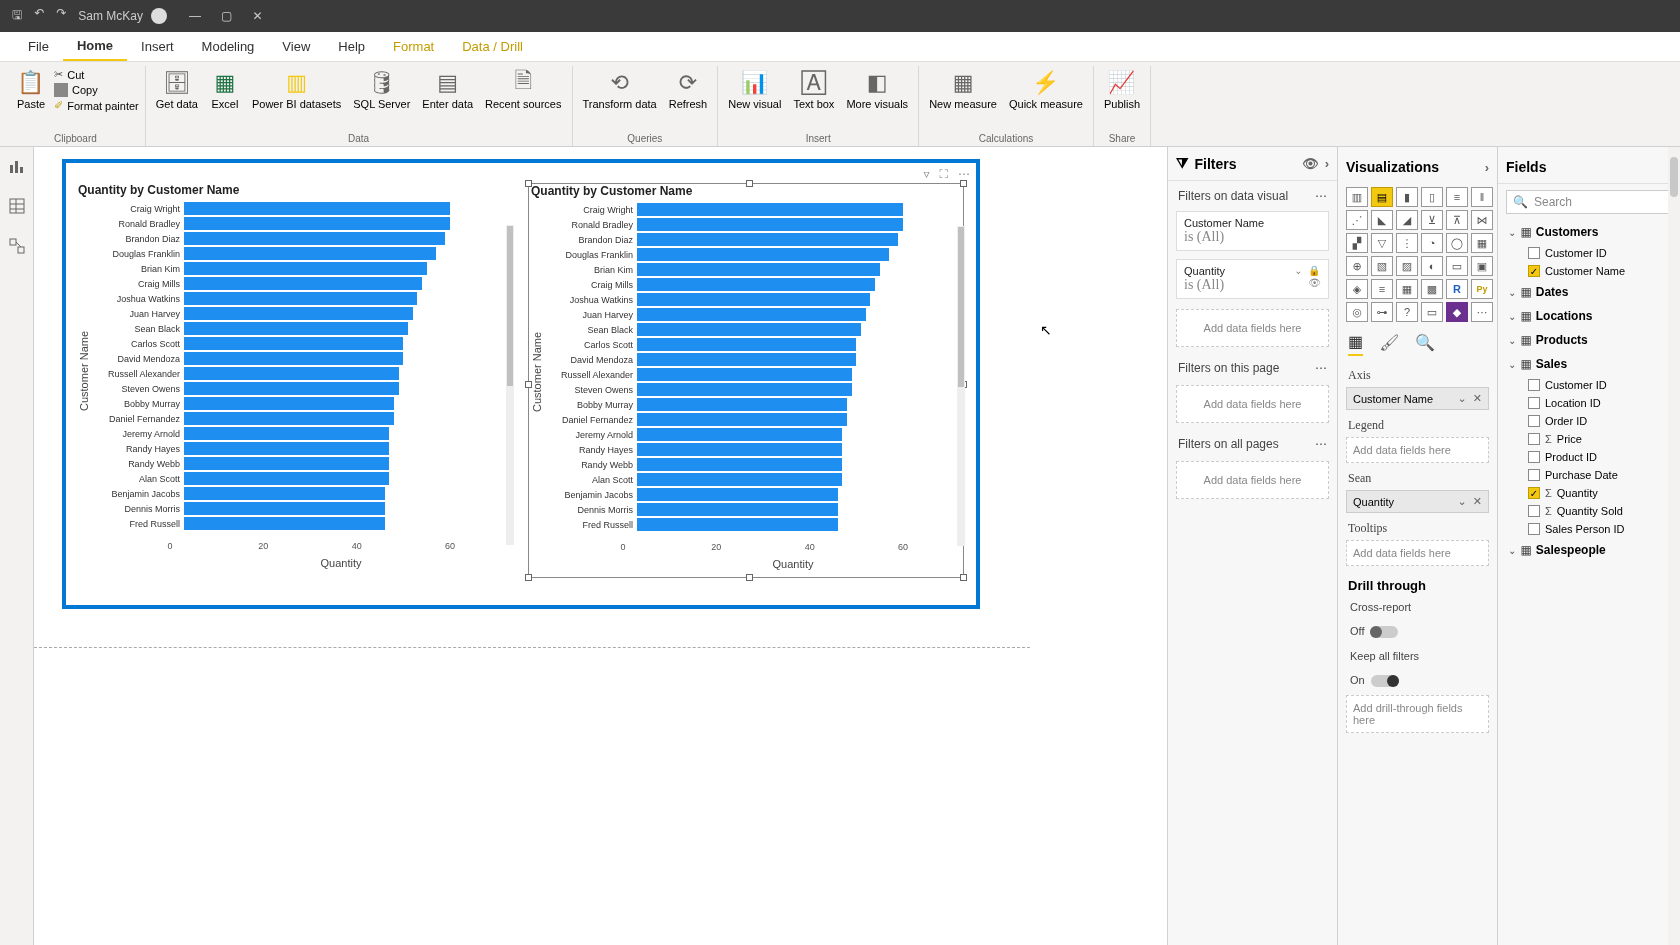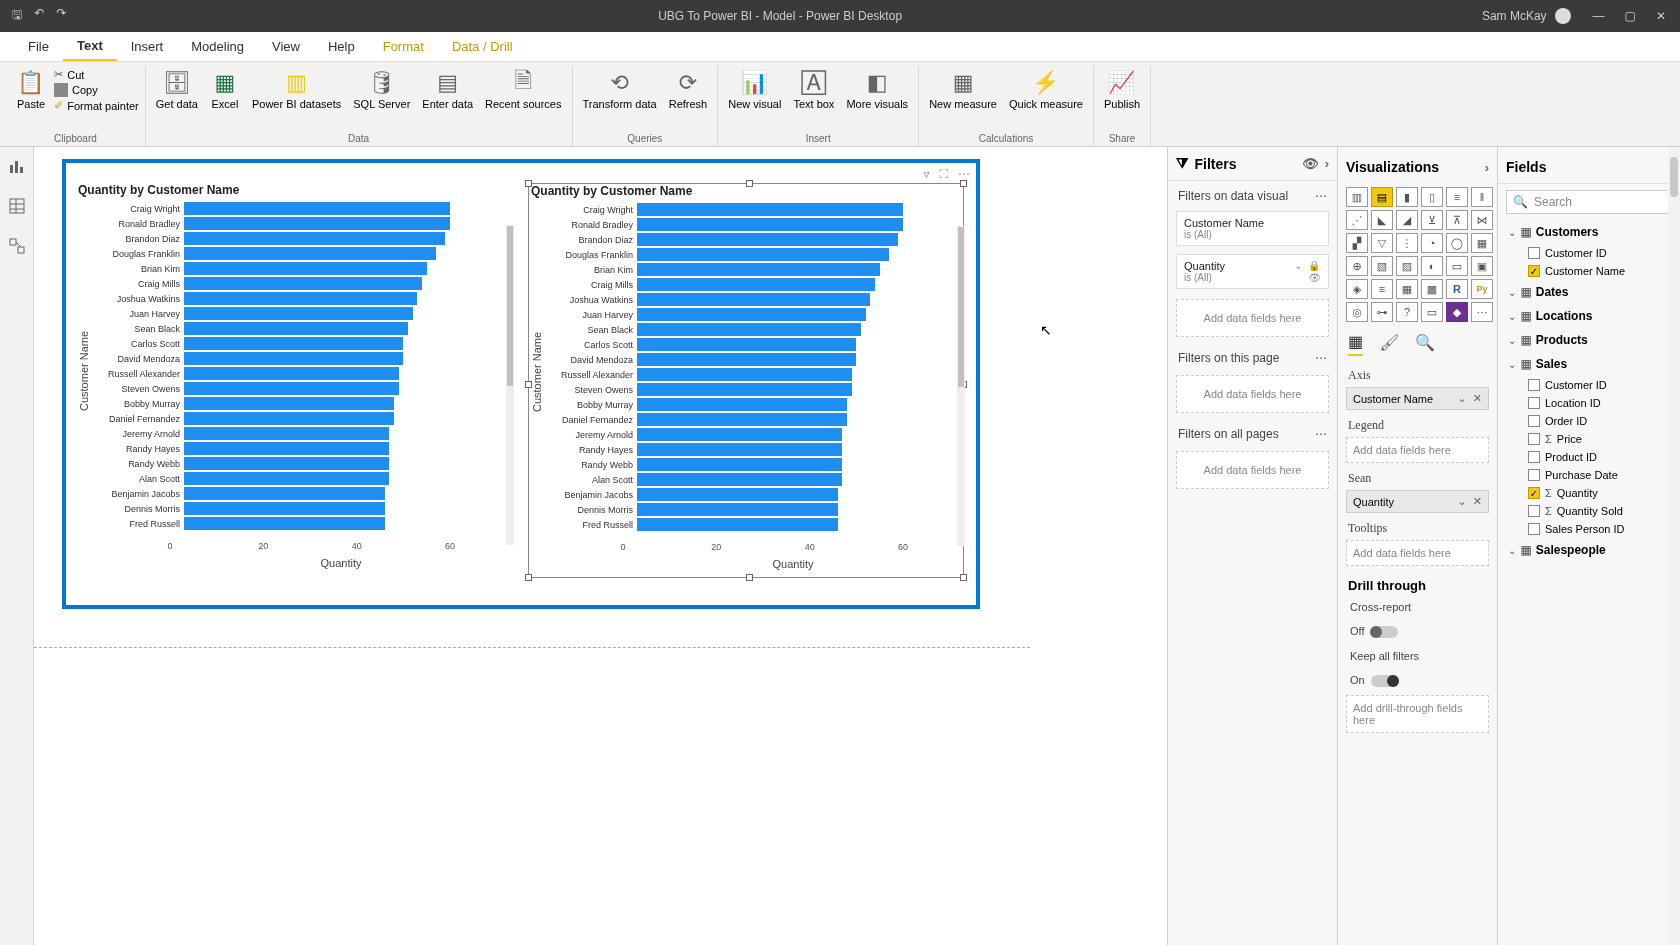--- a/index.html
+++ b/index.html
@@ -69,21 +69,21 @@
 .chart-scroll { position:absolute; right:-2px; top:24px; width:8px; height:320px; background:#eee;}
 .chart-scroll .cthumb{width:6px;margin:1px;background:#c0c0c0;height:160px;}
 
 
 .filters-pane { width: 170px; background:#f7f7f7; border-left:1px solid #d0d0d0; display:flex; flex-direction:column; }
 .pane-header { display:flex; align-items:center; padding:8px 8px; gap:6px; font-size:14px; font-weight:600; border-bottom:1px solid #e0e0e0;}
 .pane-header .spacer{flex:1;}
 .pane-header .ico-sm{font-size:13px;color:#666;cursor:pointer;}
 .filter-section-title { font-size:12px; color:#444; padding:8px 10px 4px; display:flex; justify-content:space-between; }
 .filter-card { margin:4px 8px; background:#fff; border:1px solid #ddd; padding:5px 7px; font-size:11px;}
-.filter-card .fname{color:#222;} .filter-card .fval{color:#888; font-size:10px;}
+.filter-card .fname{color:#222;} .filter-card .fval{color:#888; font-size:14px;font-family:Liberation Serif, serif;}
 .filter-card .ficons{float:right; color:#888; font-size:10px; display:flex; gap:6px;}
 .filter-drop { margin:6px 8px; background:#fff; border:1px dashed #ccc; padding:12px 6px; font-size:11px; color:#888; text-align:center;}
 .cursor-overlay{position:absolute;left:1040px;top:322px;font-size:14px;color:#000;pointer-events:none;}
 
 
 .viz-pane { width:160px; background:#f7f7f7; border-left:1px solid #d0d0d0; padding:4px 0; overflow:hidden;}
 .viz-pane .pane-header{border-bottom:none;}
 .viz-grid { display:grid; grid-template-columns:repeat(6, 22px); gap:3px; padding:4px 8px;}
 .viz-grid .vico { width:22px; height:20px; background:#fff; border:1px solid #999; display:flex; align-items:center; justify-content:center; font-size:11px; color:#555; cursor:pointer;}
 .viz-grid .vico.sel{background:#f2c811;border-color:#c19c00;color:#000;}
@@ -118,35 +118,34 @@
 </style>
 </head>
 <body>
 
 <div class="titlebar">
   <div class="qat">
     <span>🖫</span>
     <span>↶</span>
     <span>↷</span>
   </div>
-  <div class="title">UBG To Power BI - Model - Power BI Desktop</div>
   <div class="user">
     <span>Sam McKay</span>
     <span class="avatar"></span>
   </div>
   <div class="wincontrols">
     <span>—</span>
     <span>▢</span>
     <span>✕</span>
   </div>
 </div>
 
 <div class="ribbon-tabs">
   <div class="tab file">File</div>
-  <div class="tab active">Text</div>
+  <div class="tab active">Home</div>
   <div class="tab">Insert</div>
   <div class="tab">Modeling</div>
   <div class="tab">View</div>
   <div class="tab">Help</div>
   <div class="tab contextual">Format</div>
   <div class="tab contextual">Data / Drill</div>
 </div>
 
 <div class="ribbon">
   <div class="ribbon-group">

